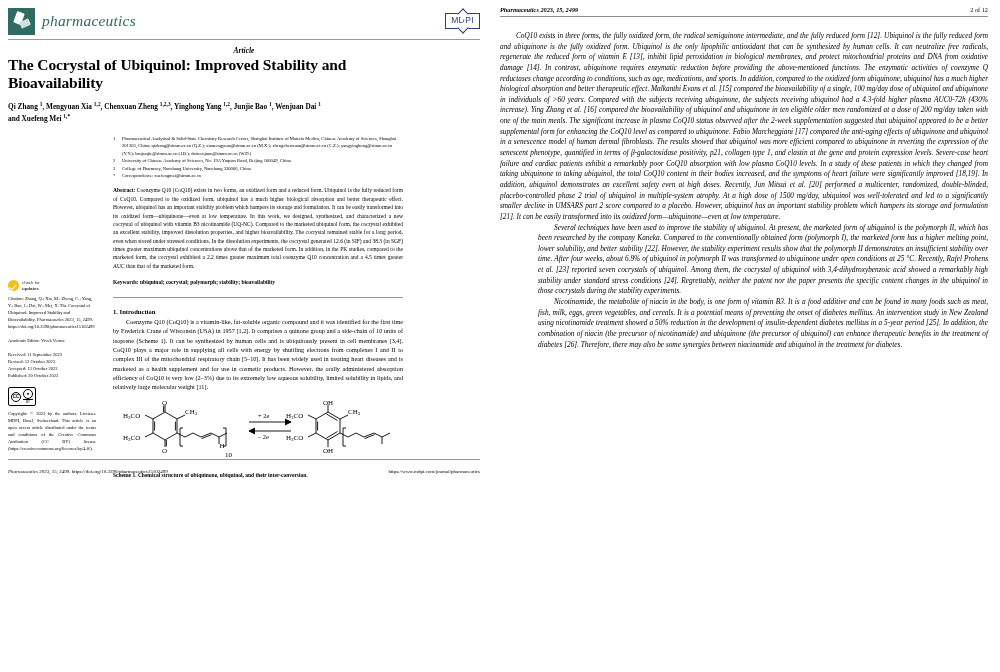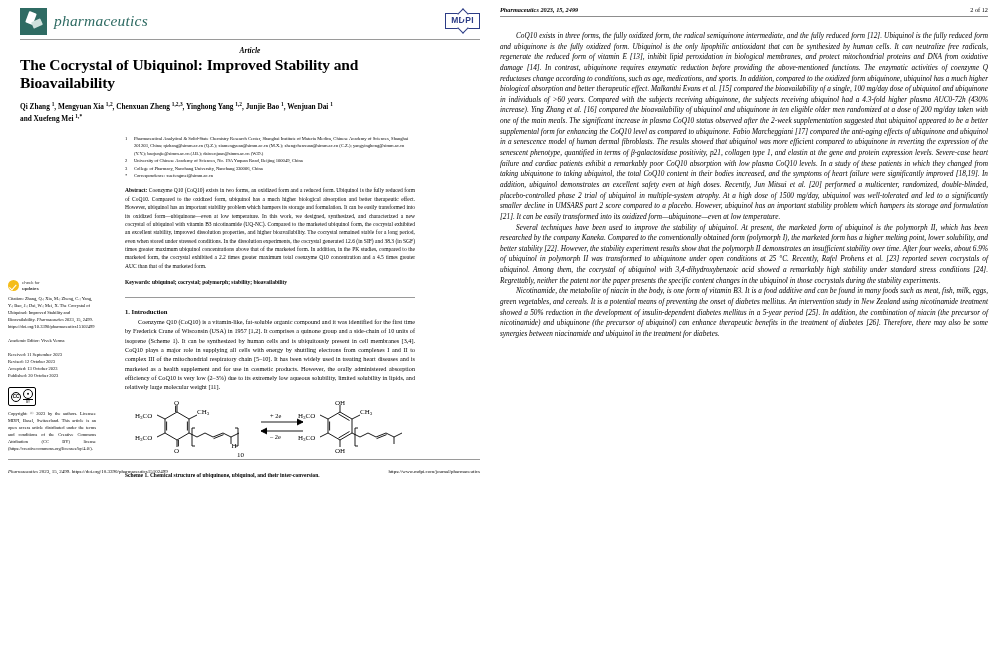--- a/index.html
+++ b/index.html
@@ -12,21 +12,21 @@
     font-family: "Liberation Serif", "DejaVu Serif", serif;
     color: #000;
   }
   .spread { display: flex; width: 1000px; height: 672px; }
 
   
   .page-left {
     width: 490px; height: 480px;
     position: relative;
     box-sizing: border-box;
-    padding: 6px 10px 0 20px;
+    padding: 6px 10px 0 8px;
   }
   .masthead {
     display: flex; align-items: center; justify-content: space-between;
     height: 30px;
   }
   .brand { display: flex; align-items: center; gap: 7px; }
   .brand-logo {
     width: 27px; height: 27px;
     background: #2f6b63;
     position: relative;
@@ -52,21 +52,21 @@
     font-family: "Liberation Serif", serif;
     font-style: italic;
     font-size: 15.5px;
     color: #2f6b63;
     letter-spacing: .2px;
   }
   .mdpi-logo {
     border: 1.2px solid #2c3c86;
     color: #2c3c86;
     font-family: "Liberation Sans", sans-serif;
-    font-weight: bold;
+    font-weight: normal;
     font-size: 8.5px;
     letter-spacing: .4px;
     padding: 2px 5px 3px 5px;
     position: relative;
     line-height: 1;
   }
   .mdpi-logo::before {
     content: "";
     position: absolute; left: 50%; top: -4px;
     width: 7px; height: 7px; margin-left: -3.5px;
@@ -214,21 +214,21 @@
   .rule-right { border-top: 1.4px solid #8d8d8d; margin: 3px 0 14px 0; }
   .rpara {
     font-size: 7.3px;
     line-height: 1.46;
     text-align: justify;
     text-indent: 16px;
     margin: 0 0 0 0;
     hyphens: manual;
     font-style: italic;
   }
-  .rpara + .rpara { margin-top: 0; }
+  .rpara + .rpara { margin-top: 0; margin-left: 38px; }
 </style>
 </head>
 <body>
 
 <div class="spread">
 
   <div class="page-left">
 
     <div class="masthead">
       <div class="brand">

